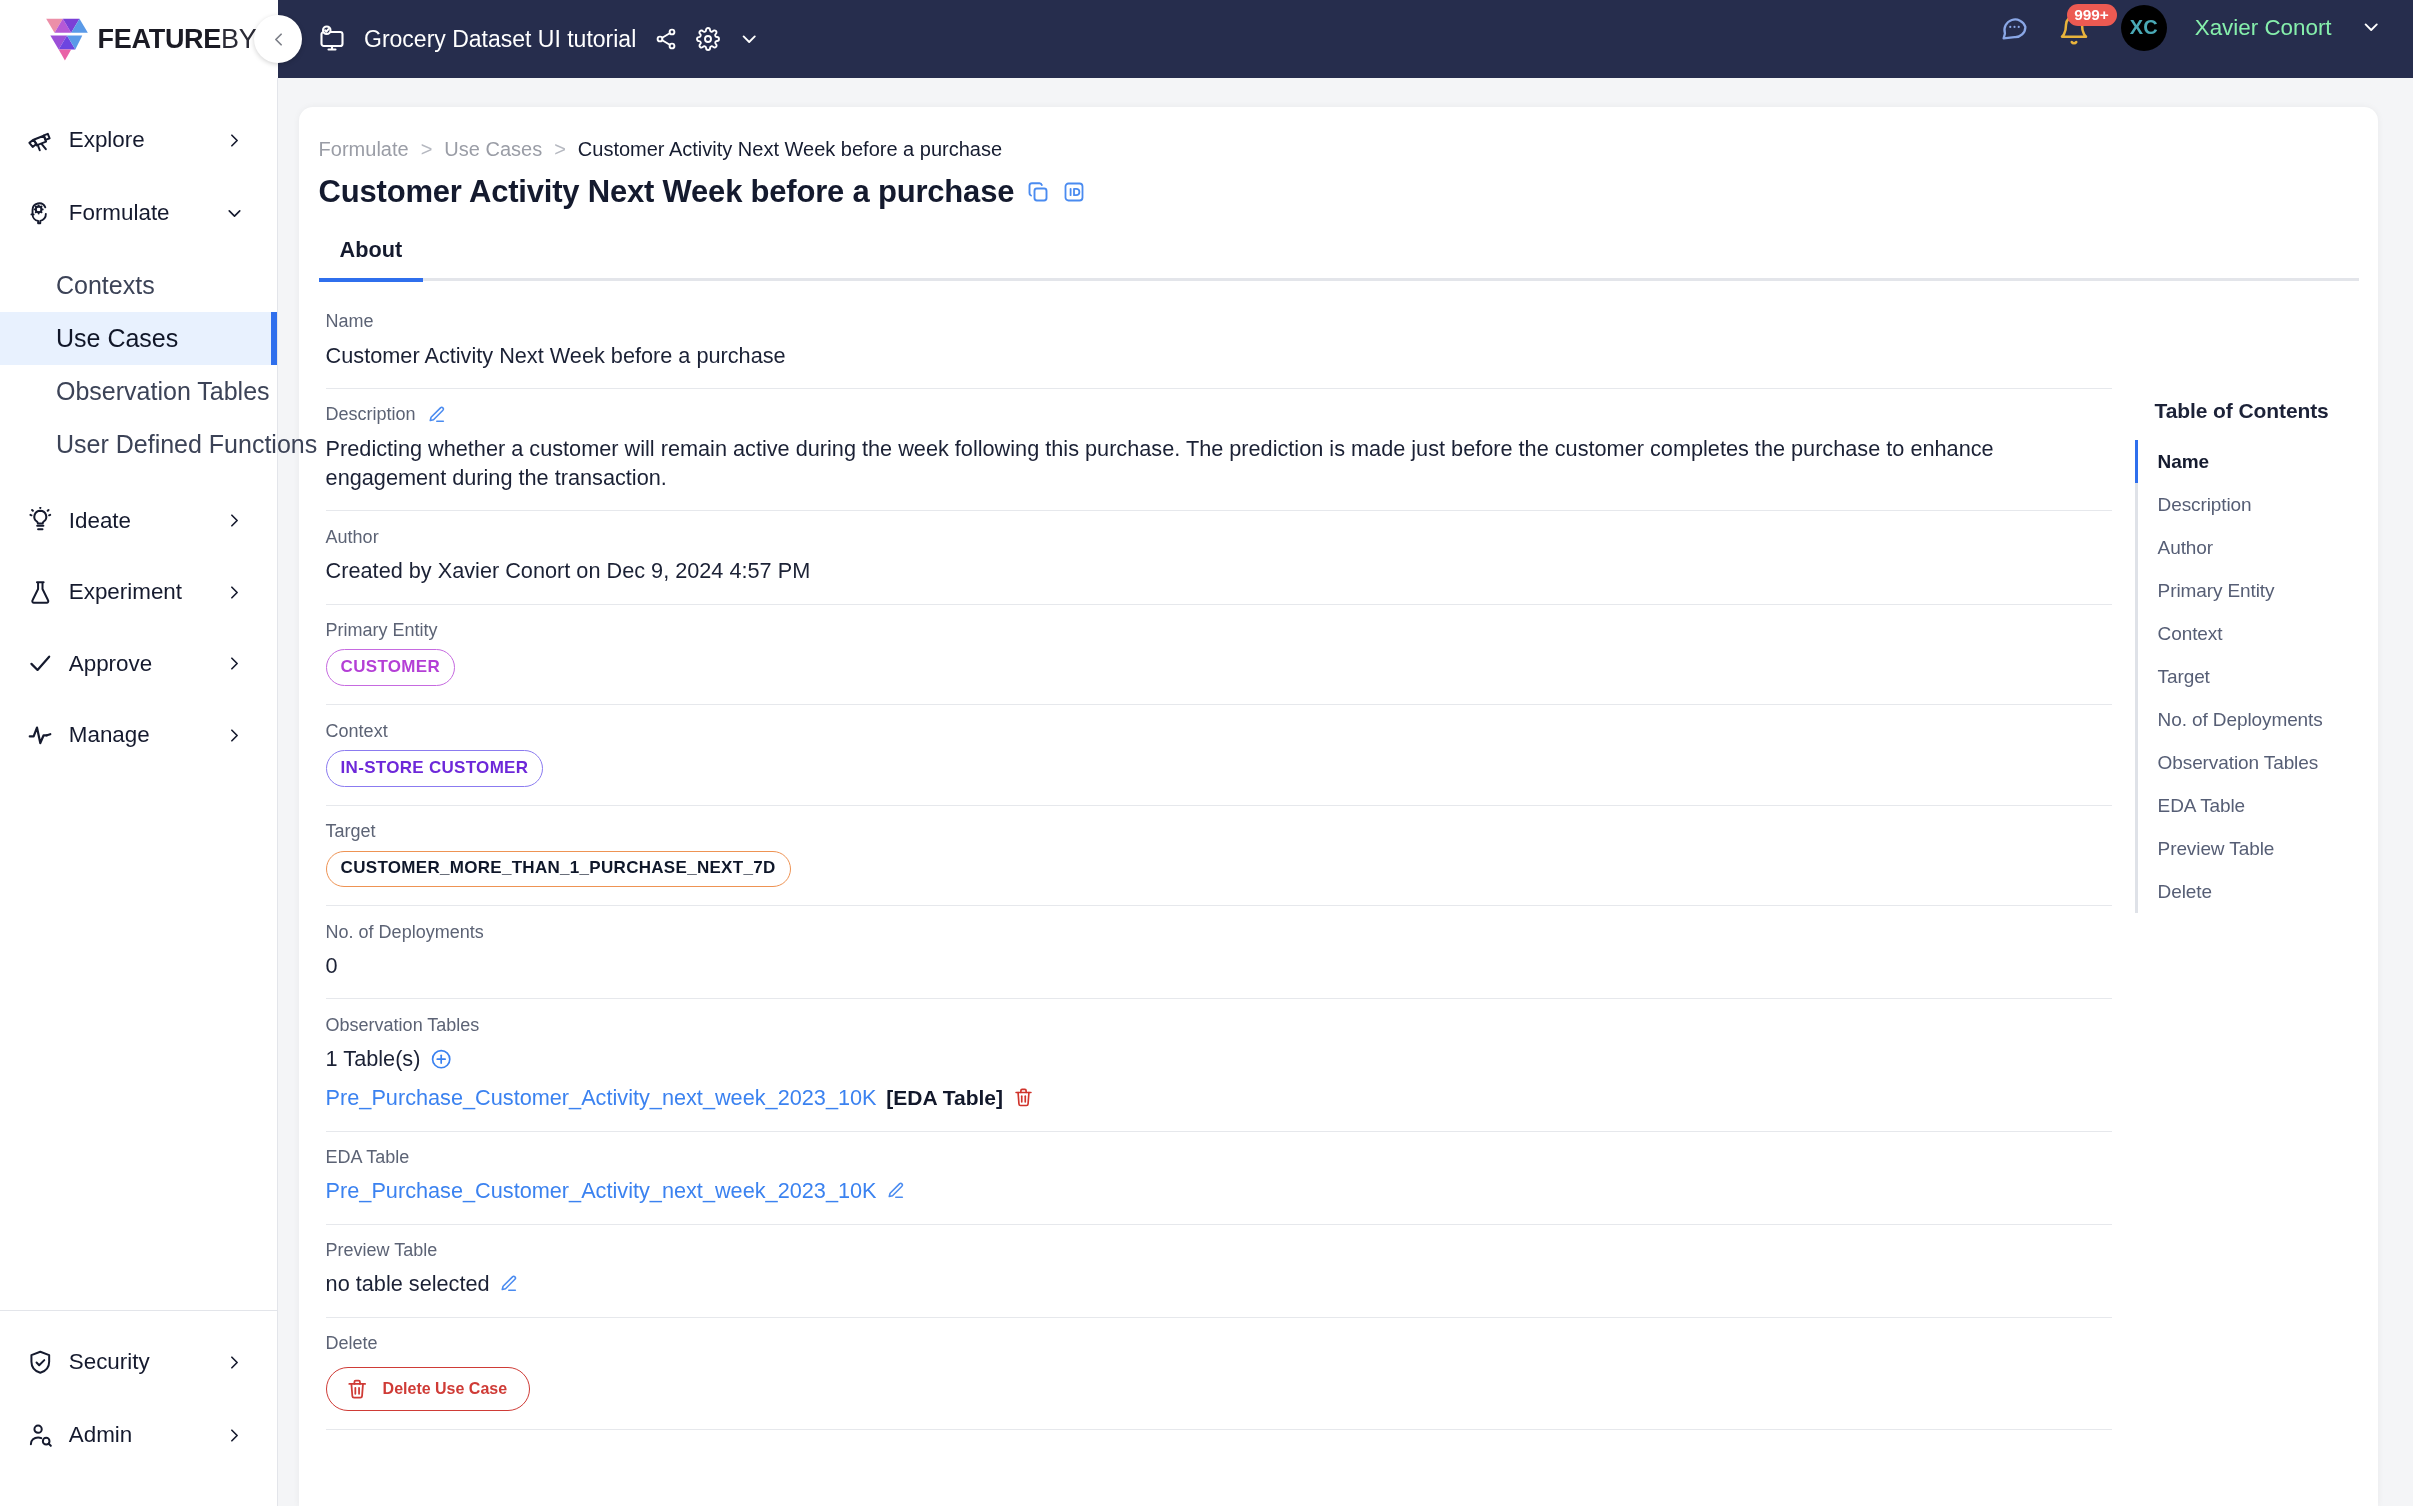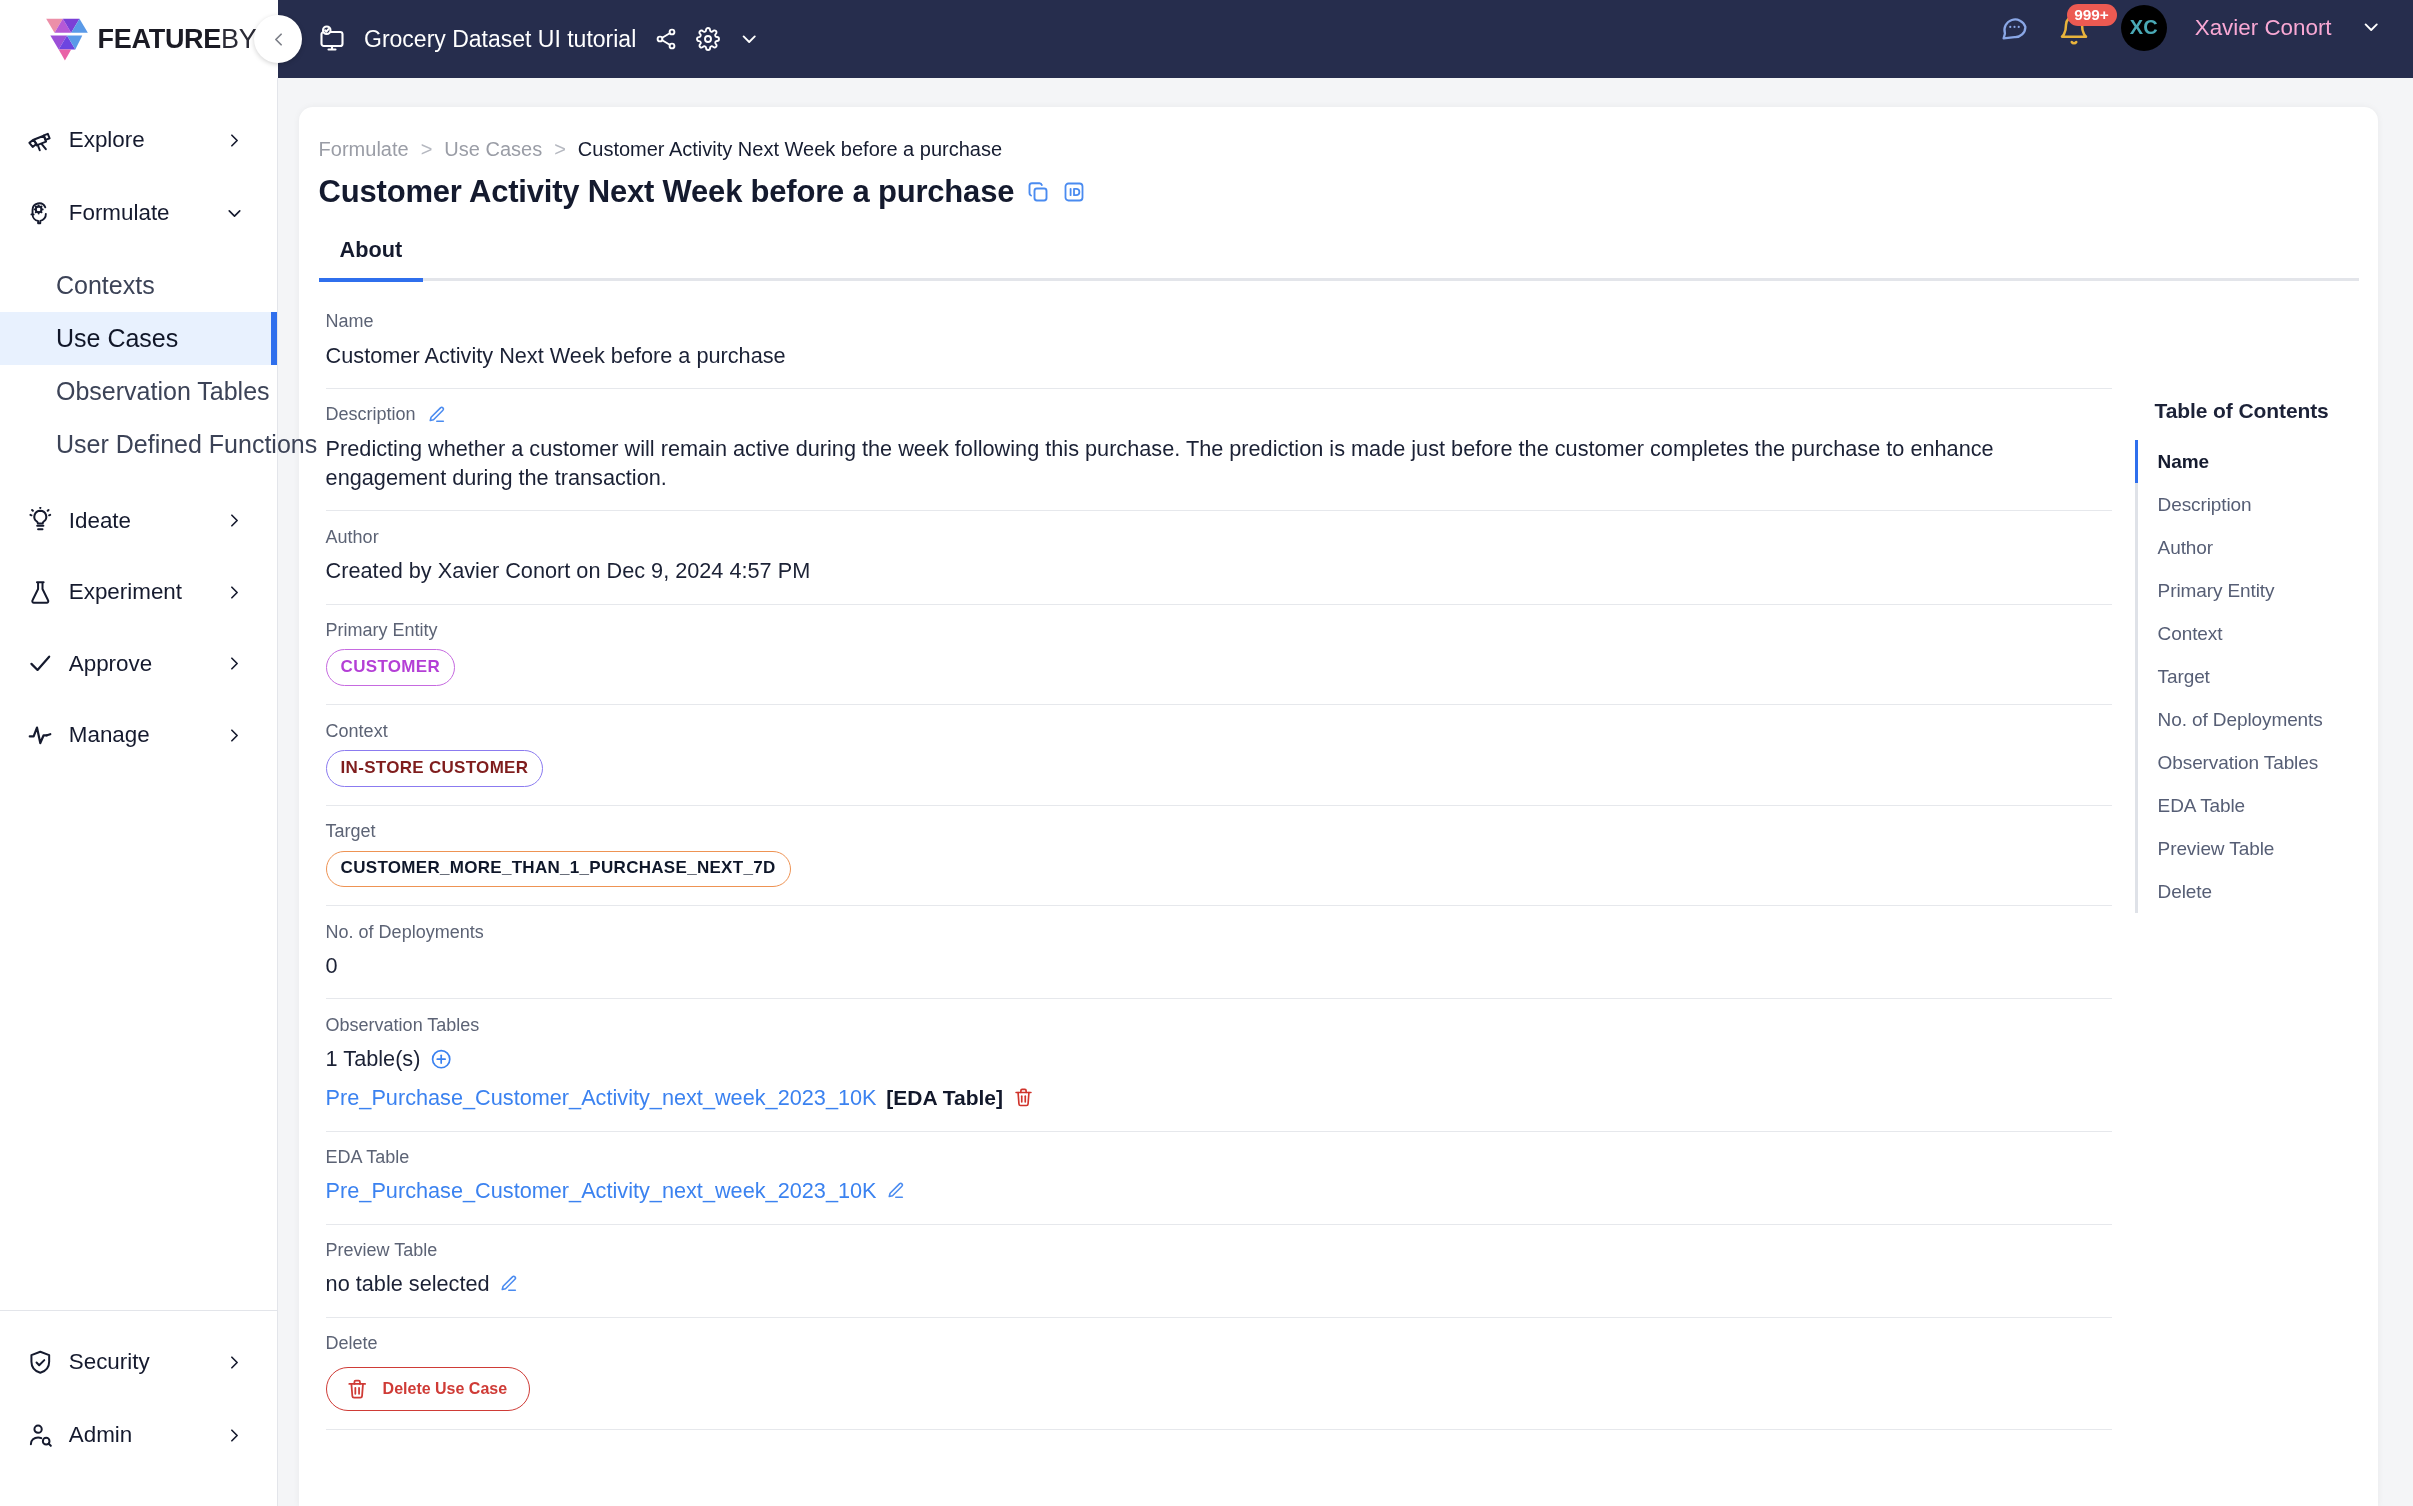--- a/index.html
+++ b/index.html
@@ -51,21 +51,21 @@
   #bell-badge {
     position: absolute; left: 9.8px; top: -4.2px;
     background: #ec5a52; color: #fff; font-size: 15.4px; font-weight: 700;
     border-radius: 15.4px; padding: 2.8px 7.7px 3.5px; line-height: 1; white-space: nowrap;
   }
   #avatar {
     width: 46px; height: 46px; border-radius: 50%; background: #000000;
     color: #4aa9b5; font-size: 20px; font-weight: 600;
     display: flex; align-items: center; justify-content: center; cursor: pointer;
   }
-  #user-name { font-size: 22.4px; color: #f9a8d4; white-space: nowrap; }
+  #user-name { font-size: 22.4px; color: #86efac; white-space: nowrap; }
 
   
   #sidebar {
     position: absolute; left: 0; top: 78px; width: 278px; height: 1428px;
     background: #ffffff; border-right: 1.4px solid #e3e5ea;
     display: flex; flex-direction: column; z-index: 15;
   }
   #nav-top { padding-top: 36px; flex: 1; }
   .nav-row {
     position: relative; display: flex; align-items: center;
@@ -147,21 +147,21 @@
     display: flex; align-items: center; gap: 11.2px;
   }
   .fld-value { font-size: 21.7px; color: #1b2135; line-height: 1.35; }
 
   .pill {
     display: inline-block; border: 1.4px solid; border-radius: 698px;
     padding: 5.6px 14px 6.3px; font-size: 17px; font-weight: 700;
     letter-spacing: 0.3px; white-space: nowrap; cursor: pointer;
   }
   .pill.ent { color: #b43fd6; border-color: #c66ae0; }
-  .pill.ctx { color: #7f1d1d; border-color: #8b7bf0; }
+  .pill.ctx { color: #6d28d9; border-color: #8b7bf0; }
   .pill.tgt { color: #0f172a; border-color: #ee9354; }
 
   .link { color: #3b82f0; cursor: pointer; }
   .inline-row { display: flex; align-items: center; gap: 9.8px; flex-wrap: wrap; }
   .bold-tag { font-size: 21px; font-weight: 700; color: #12182b; }
 
   #delete-btn {
     display: inline-flex; align-items: center; gap: 14px;
     border: 1.4px solid #cf3b36; border-radius: 698px;
     padding: 9.8px 22.4px 10.5px 19.6px; margin-top: 4.2px;

